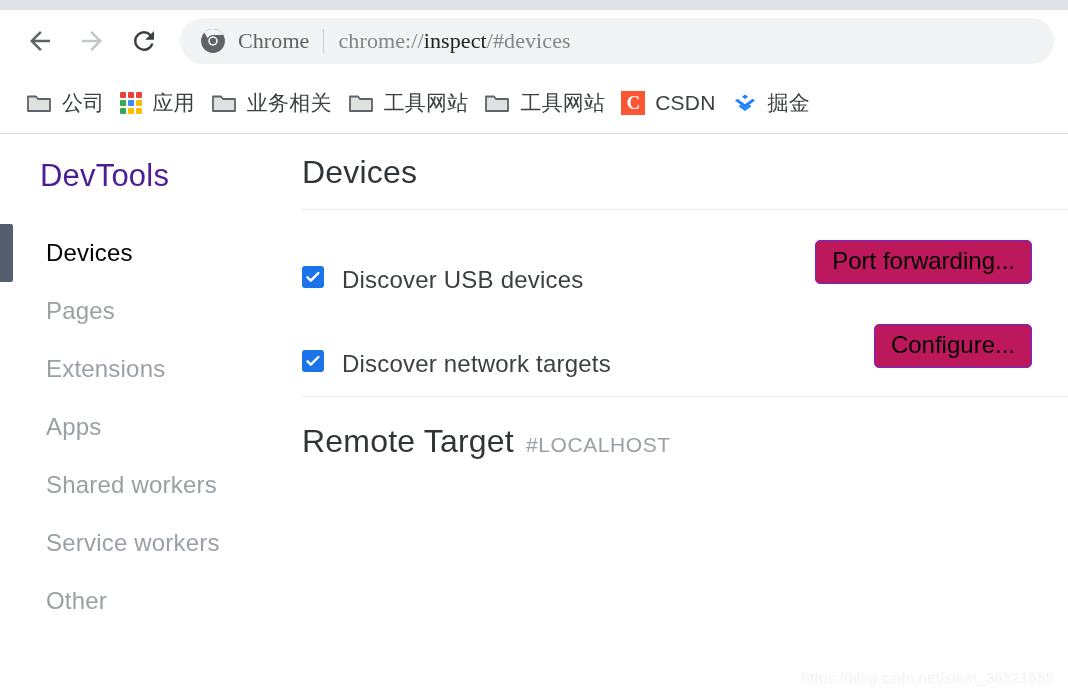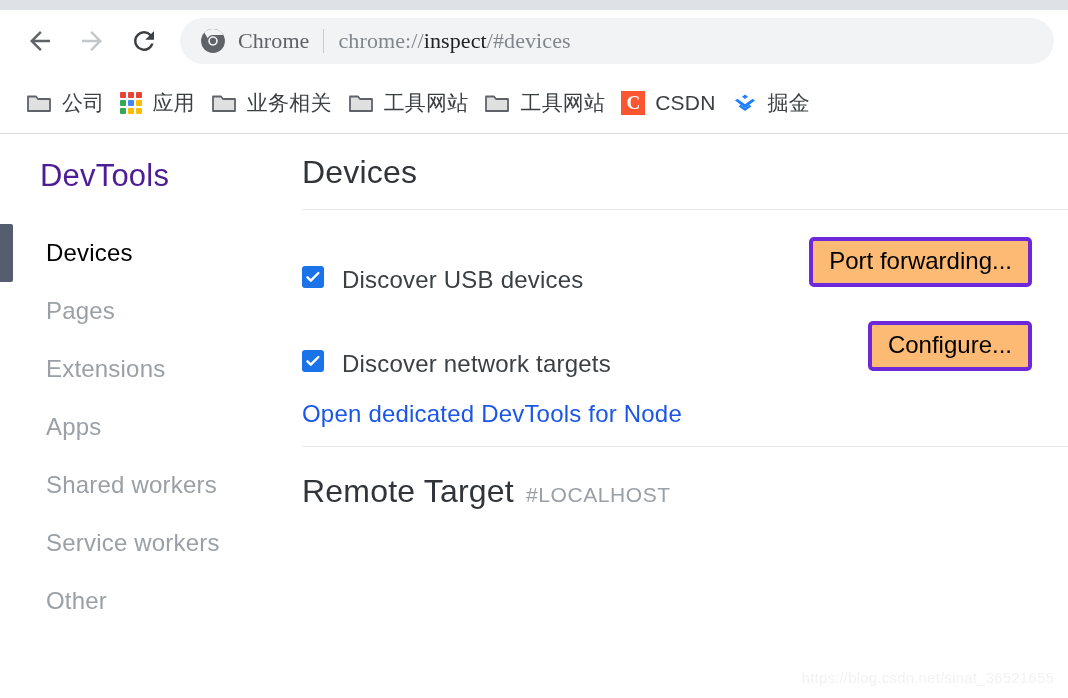--- a/index.html
+++ b/index.html
@@ -213,22 +213,22 @@
     color: #3c4043;
     margin-left: 18px;
     letter-spacing: .2px;
     cursor: default;
   }
 
   .gbtn {
     font-family: "Liberation Sans", sans-serif;
     font-size: 24px;
     color: #000;
-    background: #fdba74;
-    border: 4px solid #6d28d9;
+    background: #be185d;
+    border: 1px solid #6d28d9;
     border-radius: 5px;
     padding: 7px 16px 9px;
     line-height: 1.12;
     cursor: pointer;
     white-space: nowrap;
   }
 
   .node-link {
     display: inline-block;
     margin-top: 22px;
@@ -418,21 +418,20 @@
             <span class="cbox">
               <svg width="16" height="16" viewBox="0 0 16 16">
                 <path d="M2.5 8.3l3.3 3.4L13.4 4" fill="none" stroke="#fff" stroke-width="2.4" stroke-linecap="round" stroke-linejoin="round"></path>
               </svg>
             </span>
             <span class="opt-label">Discover network targets</span>
           </div>
           <button class="gbtn">Configure...</button>
         </div>
 
-        <a class="node-link" href="#">Open dedicated DevTools for Node</a>
 
         <div class="rule"></div>
 
         <div class="remote-head">
           <span class="remote-title">Remote Target</span>
           <span class="remote-sub">#LOCALHOST</span>
         </div>
 
       </div>
     </div>

